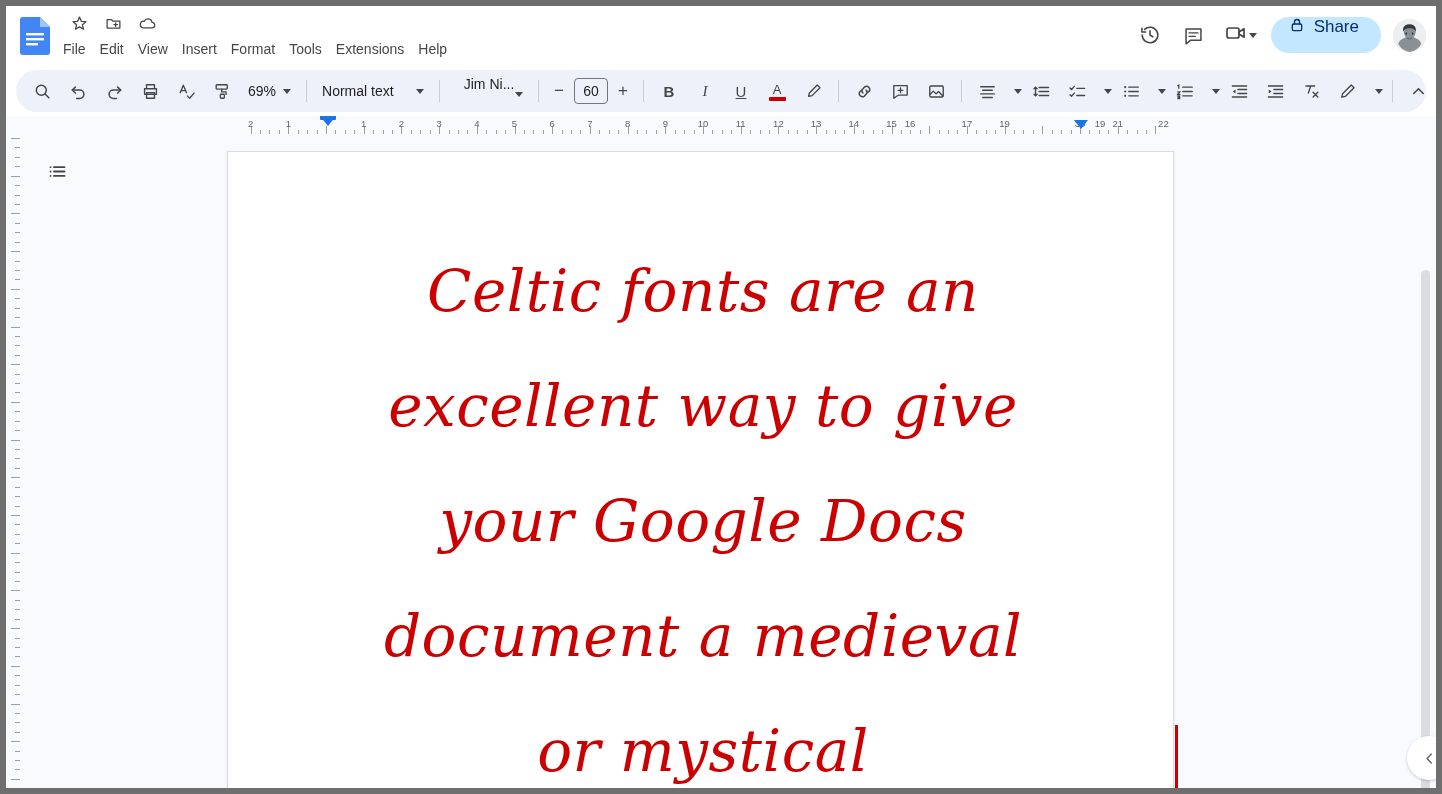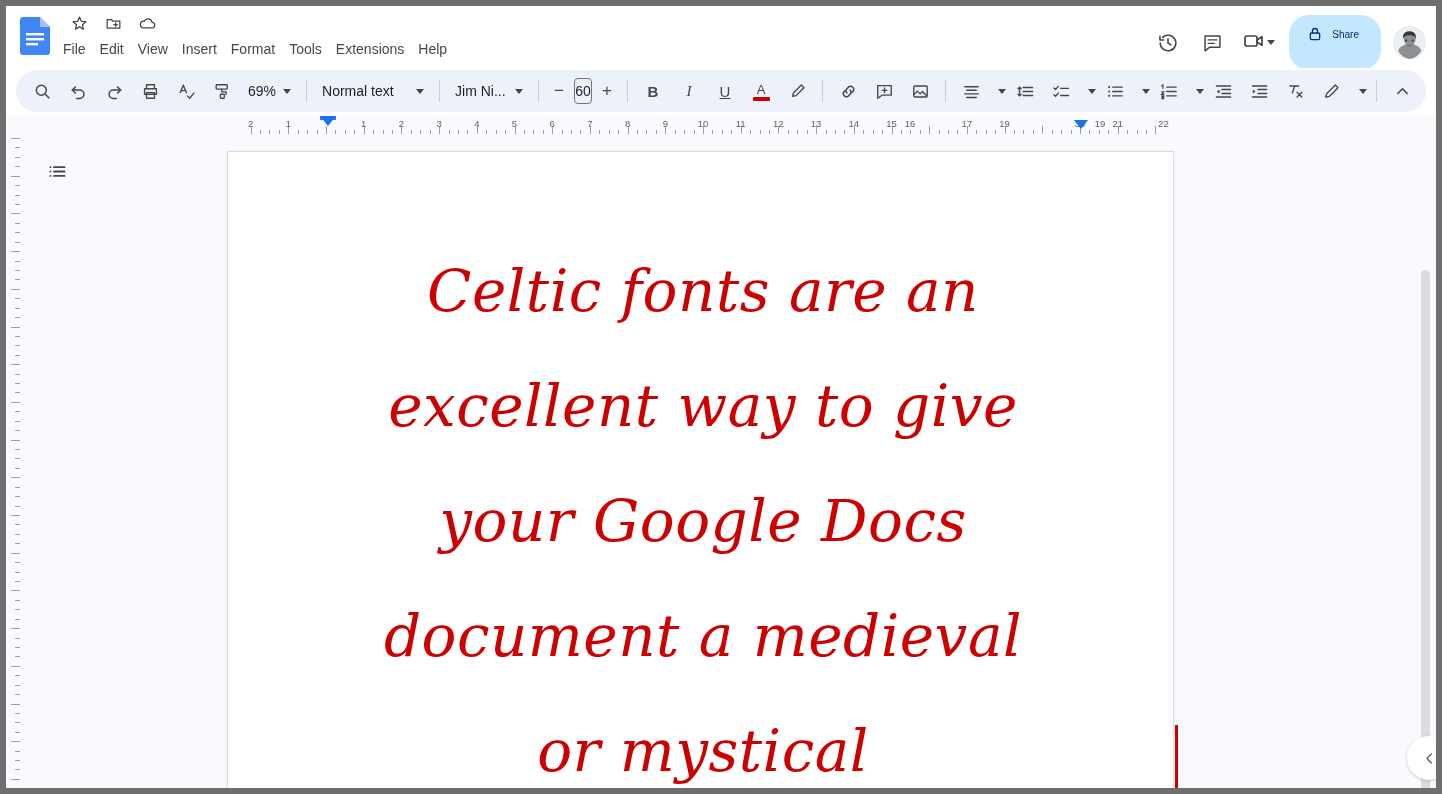--- a/index.html
+++ b/index.html
@@ -66,23 +66,23 @@
     color: #444746;
   }
   .caret-sm {
     width: 0; height: 0;
     border-left: 4px solid transparent;
     border-right: 4px solid transparent;
     border-top: 5px solid #444746;
   }
   .share-btn {
     display: flex; align-items: center; gap: 9px;
-    height: 55px; padding: 0 22px 16px 18px;
+    height: 36px; padding: 0 22px 16px 18px;
     background: #c2e7ff; border-radius: 20px;
-    color: #062e6f; font-size: 10px; font-weight: 500;
+    color: #062e6f; font-size: 17px; font-weight: 500;
     margin-left: 6px; margin-right: 2px;
     white-space: nowrap; cursor: pointer;
   }
   .avatar {
     width: 33px; height: 33px; border-radius: 50%;
     margin-left: 6px; overflow: hidden; flex: none;
     background: #e8eaed;
     display: flex; align-items: flex-end; justify-content: center;
   }
   .avatar svg { display: block; }
@@ -111,24 +111,24 @@
     border-radius: 4px; white-space: nowrap;
   }
   .dd-caret {
     width: 0; height: 0; margin-left: 7px;
     border-left: 4px solid transparent;
     border-right: 4px solid transparent;
     border-top: 5px solid #444746;
   }
   .zoom-box { display: flex; align-items: center; }
   .style-box { display: flex; align-items: center; min-width: 118px; }
-  .font-box { display: flex; align-items: center; min-width: 84px; }
+  .font-box { display: flex; align-items: center; min-width: 84px; flex-direction: column; }
   .size-box { display: flex; align-items: center; gap: 2px; }
   .size-field {
-    width: 18px; height: 26px; border: 1px solid #747775; border-radius: 4px;
+    width: 34px; height: 26px; border: 1px solid #747775; border-radius: 4px;
     background: transparent; text-align: center;
     font-size: 14px; color: #1f1f1f; line-height: 24px;
   }
   .minus, .plus {
     width: 26px; height: 26px; display: flex; align-items: center;
     justify-content: center; color: #444746; font-size: 17px; border-radius: 4px;
   }
   .text-color-btn { flex-direction: column; gap: 1px; padding-top: 2px; }
   .color-underline { width: 17px; height: 4px; background: #cc0000; border-radius: 1px; }
   .tb-right { margin-left: auto; display: flex; align-items: center; }

